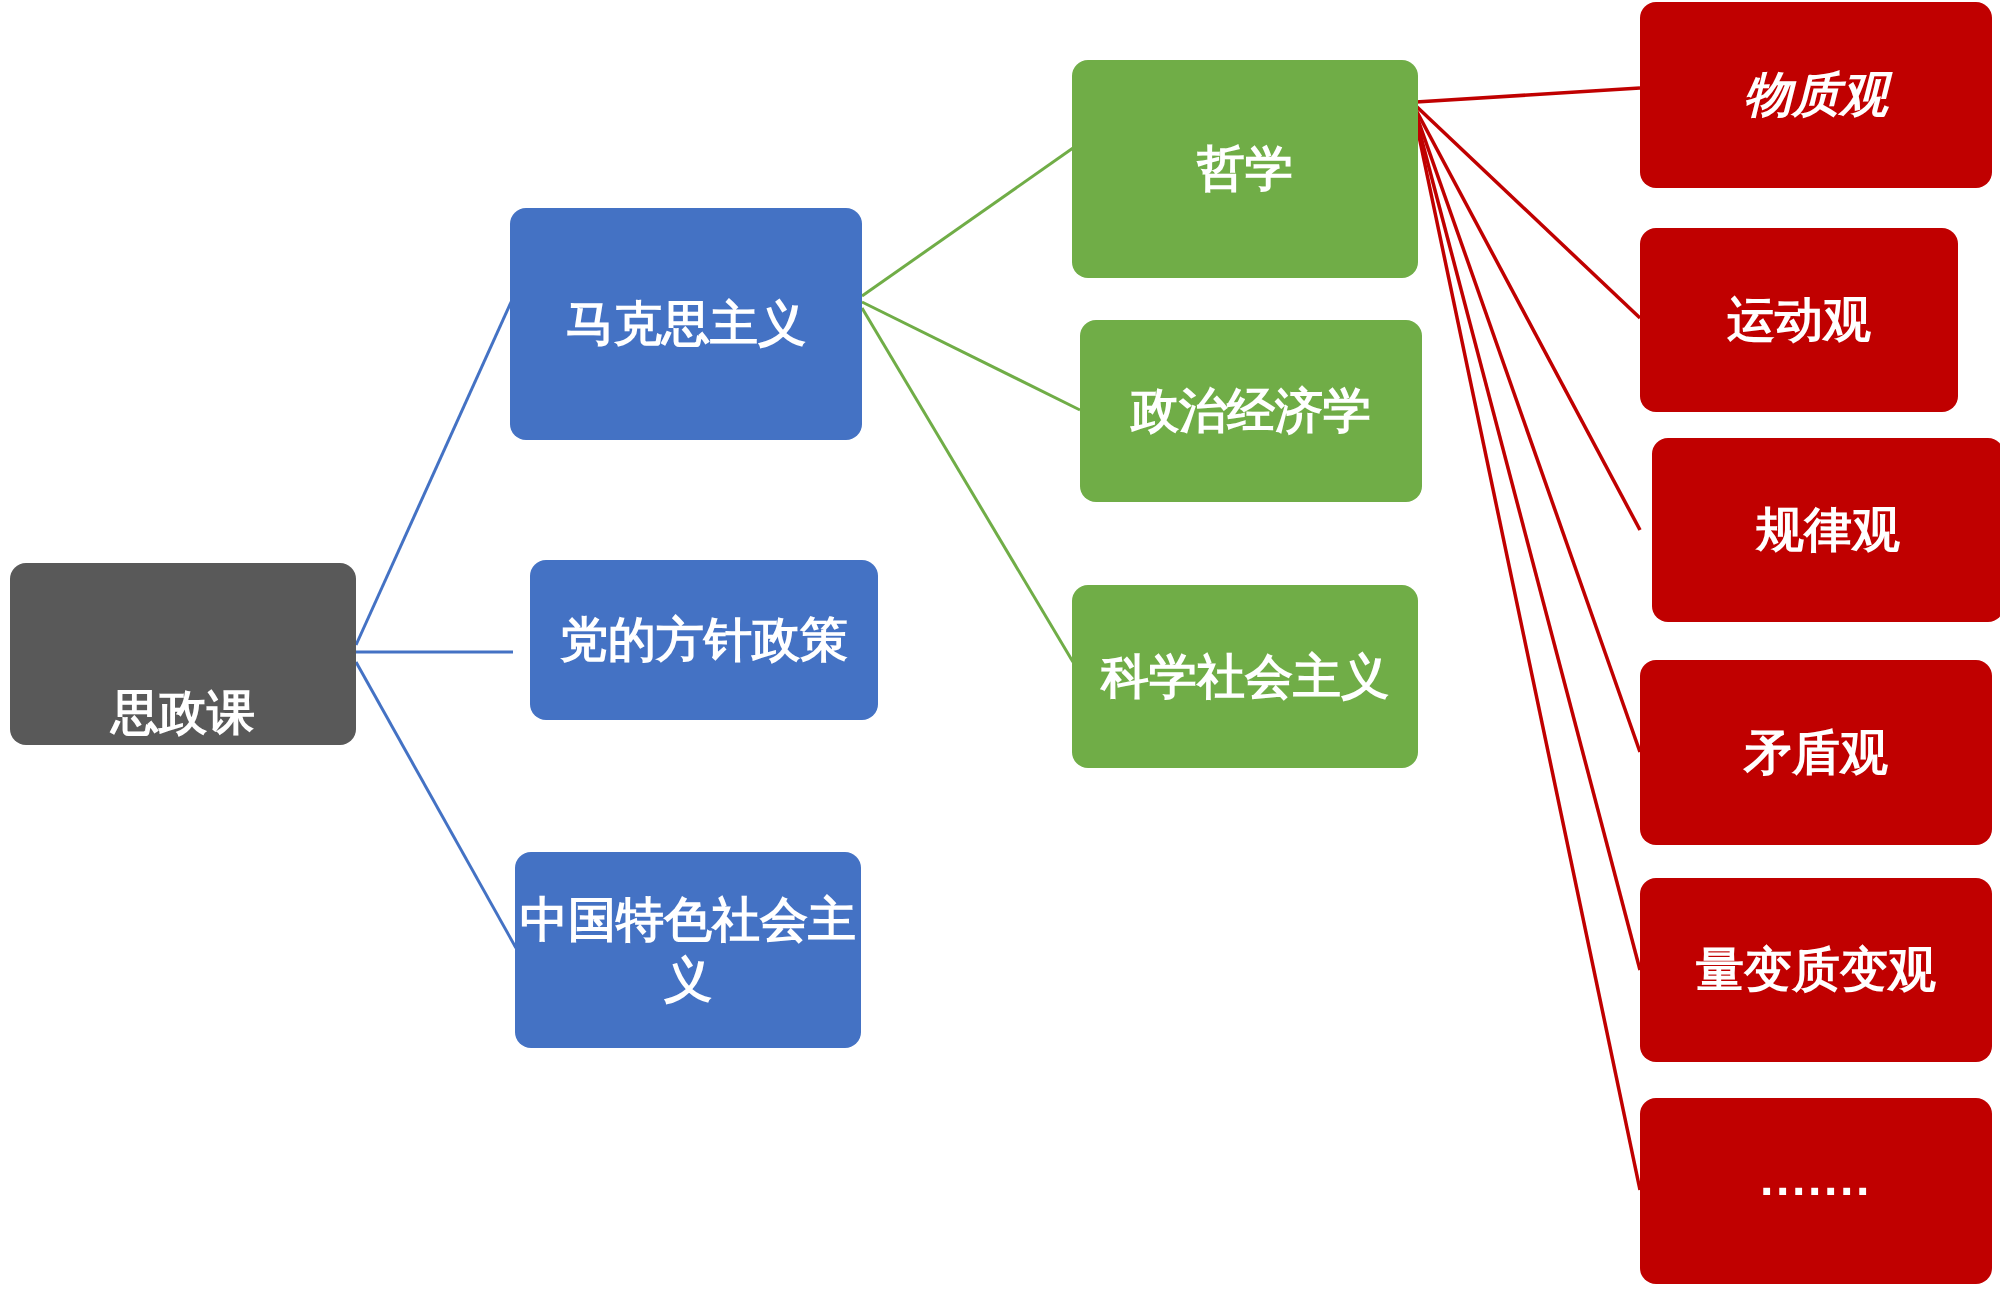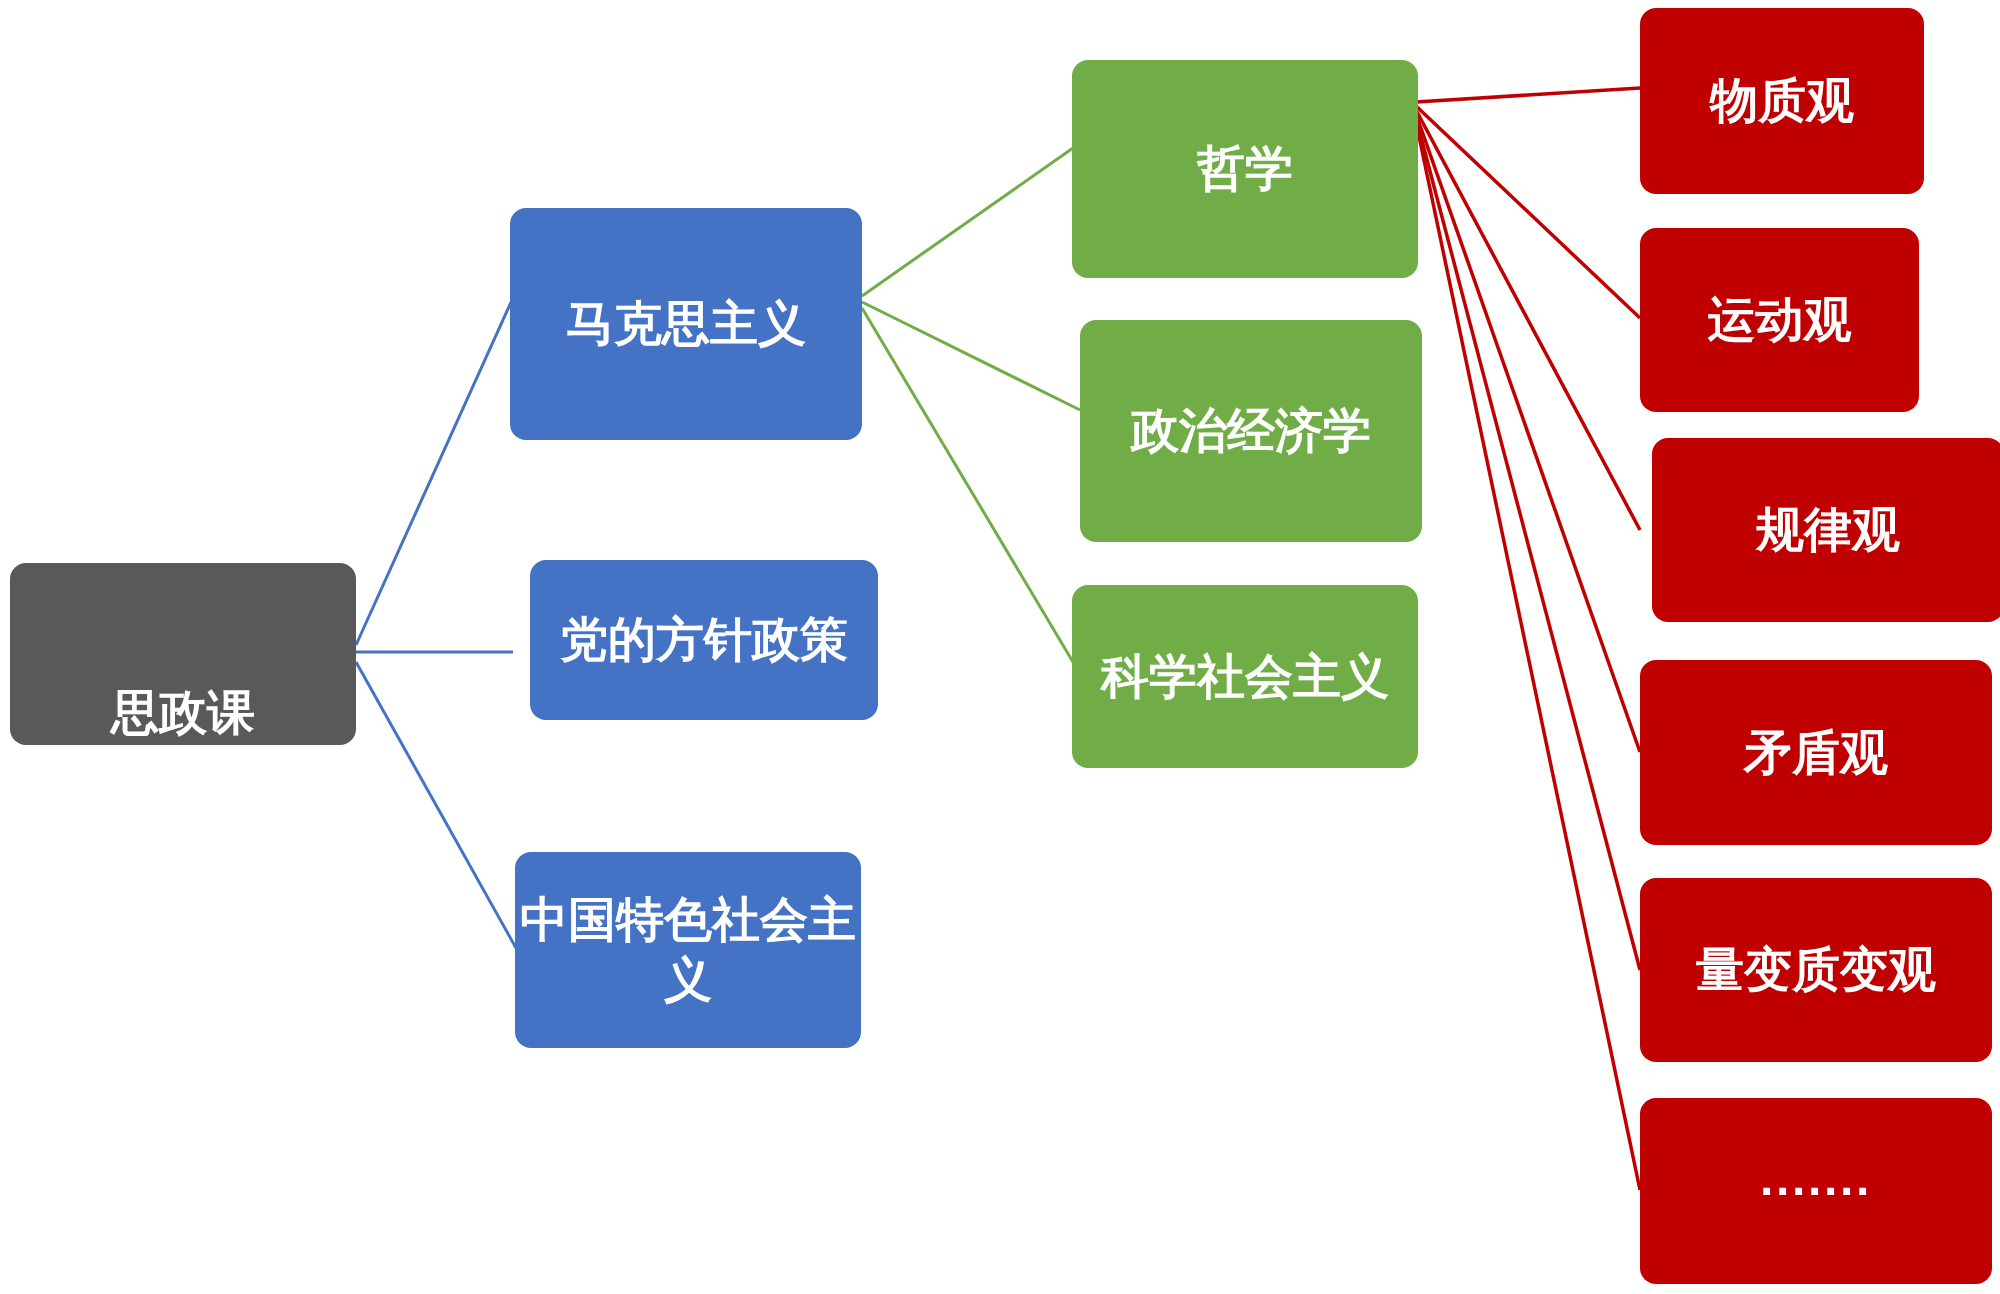--- a/index.html
+++ b/index.html
@@ -78,31 +78,31 @@
   <div class="node level2" style="left:530px; top:560px; width:348px; height:160px;">
     <span>党的方针政策</span>
   </div>
   <div class="node level2 wrap" style="left:515px; top:852px; width:346px; height:196px;">
     <span>中国特色社会主义</span>
   </div>
 
   <div class="node level3" style="left:1072px; top:60px; width:346px; height:218px;">
     <span>哲学</span>
   </div>
-  <div class="node level3" style="left:1080px; top:320px; width:342px; height:222px;font-family:Liberation Serif, serif;">
+  <div class="node level3" style="left:1080px; top:320px; width:342px; height:182px;font-family:Liberation Serif, serif;">
     <span>政治经济学</span>
   </div>
   <div class="node level3" style="left:1072px; top:585px; width:346px; height:183px;">
     <span>科学社会主义</span>
   </div>
 
-  <div class="node level4" style="left:1640px; top:8px; width:284px; height:186px;">
+  <div class="node level4" style="left:1640px; top:2px; width:352px; height:186px;font-style:italic;">
     <span>物质观</span>
   </div>
-  <div class="node level4" style="left:1640px; top:228px; width:279px; height:184px;align-items:center;">
+  <div class="node level4" style="left:1640px; top:228px; width:318px; height:184px;align-items:center;">
     <span>运动观</span>
   </div>
   <div class="node level4" style="left:1640px; top:438px; width:352px; height:184px;margin-left:12px;">
     <span>规律观</span>
   </div>
   <div class="node level4" style="left:1640px; top:660px; width:352px; height:185px;">
     <span>矛盾观</span>
   </div>
   <div class="node level4" style="left:1640px; top:878px; width:352px; height:184px;">
     <span>量变质变观</span>

